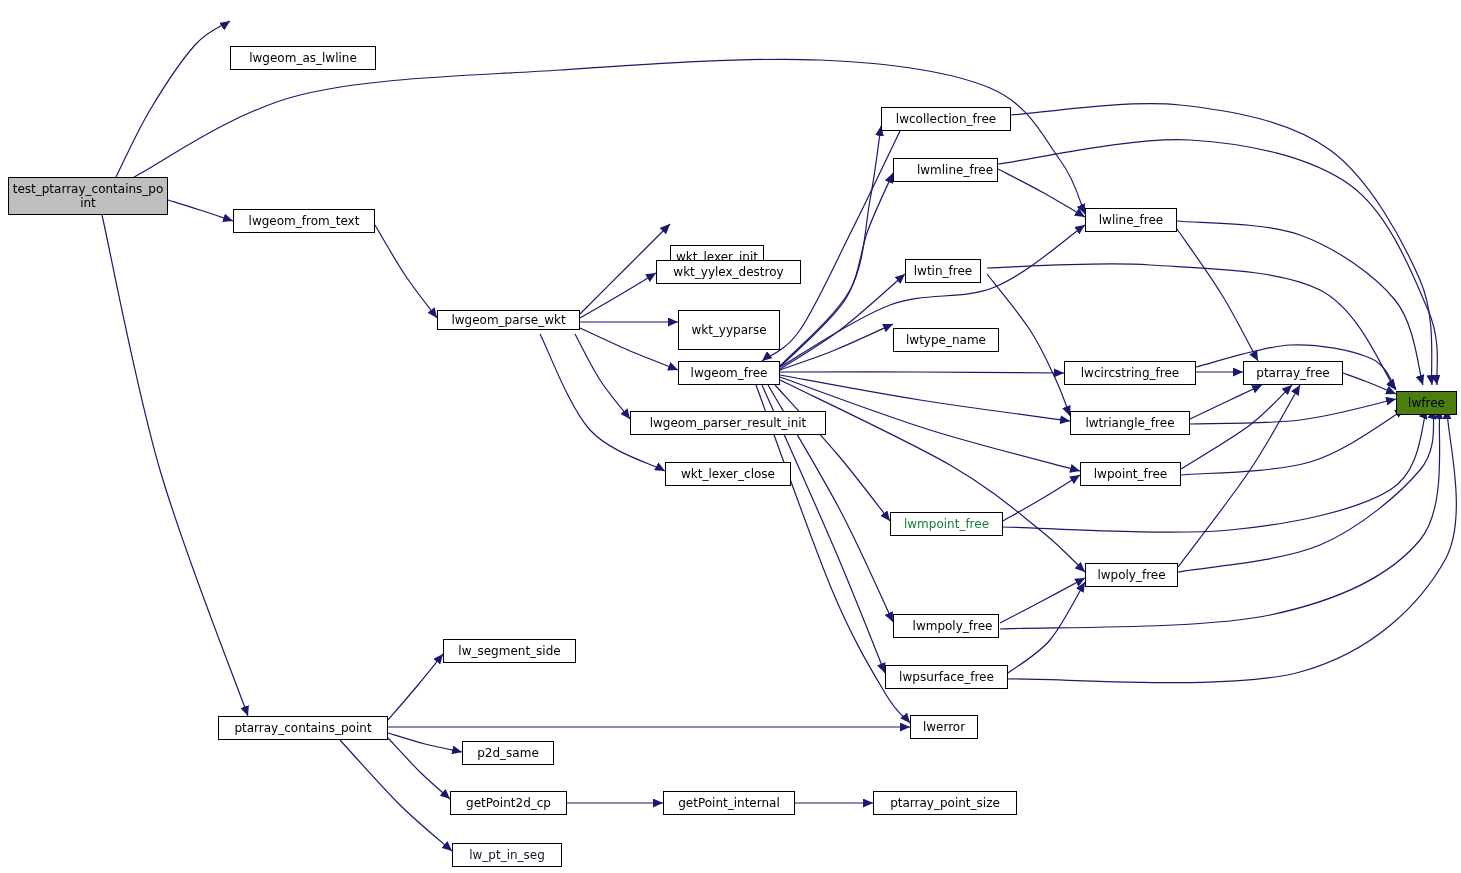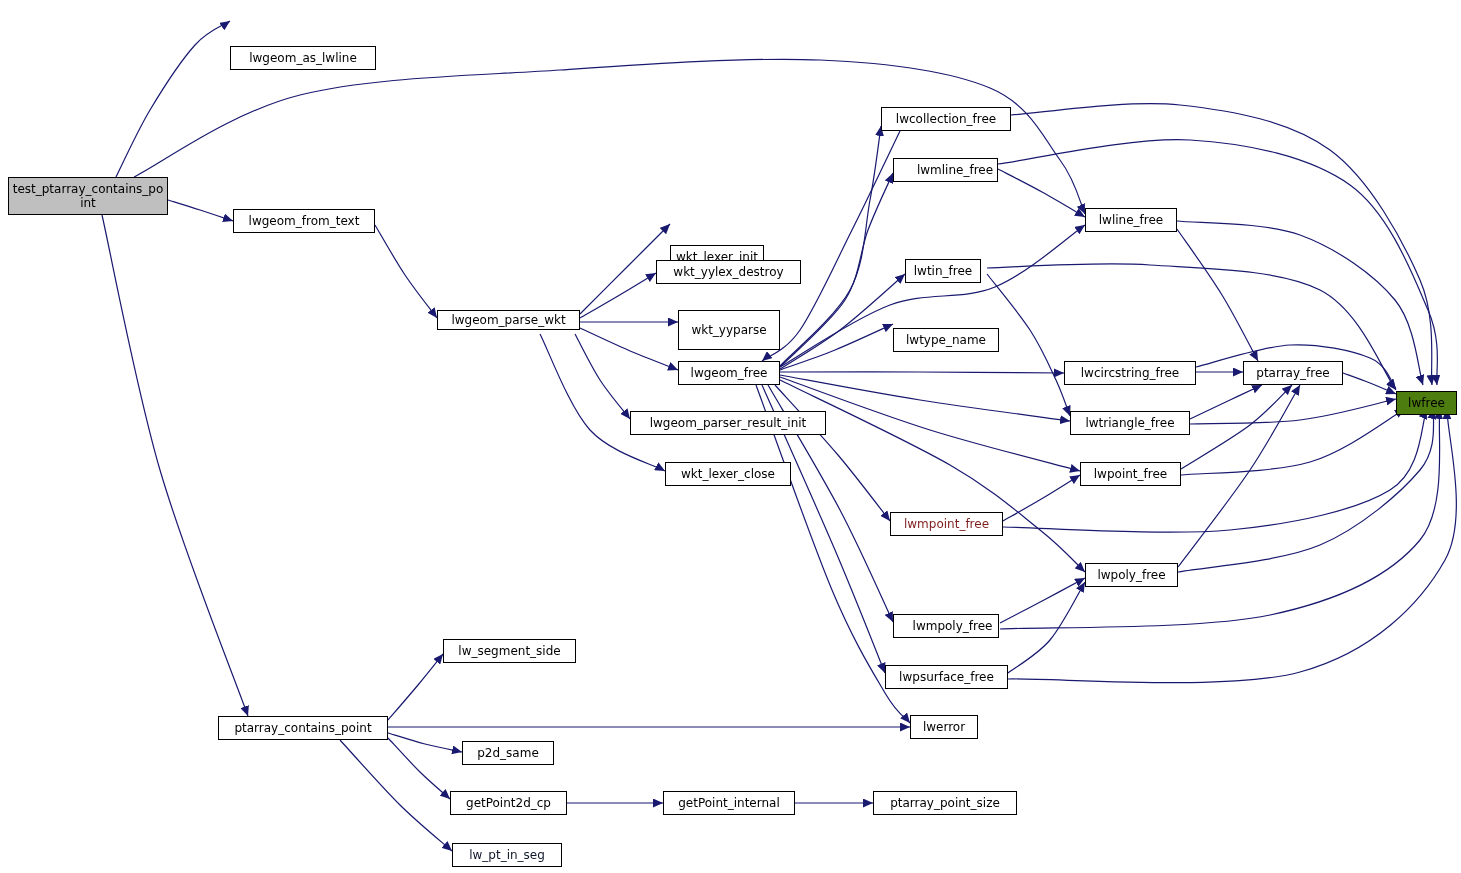--- a/index.html
+++ b/index.html
@@ -159,21 +159,21 @@
       </div>
       <div class="node" style="left: 1396px; top: 385px; width: 61px; height: 24px; background: #4d7c0f; border-color: rgb(0, 0, 0); color: rgb(0, 0, 0); margin-top: 6px;">
         <span>lwfree</span>
       </div>
       <div class="node" style="left: 1070px; top: 411px; width: 120px; height: 24px; background: rgb(255, 255, 255); border-color: rgb(0, 0, 0); color: rgb(0, 0, 0);">
         <span>lwtriangle_free</span>
       </div>
       <div class="node" style="left: 1080px; top: 462px; width: 101px; height: 24px; background: rgb(255, 255, 255); border-color: rgb(0, 0, 0); color: rgb(0, 0, 0);">
         <span>lwpoint_free</span>
       </div>
-      <div class="node" style="left: 890px; top: 512px; width: 113px; height: 24px; background: rgb(255, 255, 255); border-color: rgb(0, 0, 0); color: #7f1d1d;">
+      <div class="node" style="left: 890px; top: 512px; width: 113px; height: 24px; background: rgb(255, 255, 255); border-color: rgb(0, 0, 0); color: #15803d;">
         <span>lwmpoint_free</span>
       </div>
       <div class="node" style="left: 1085px; top: 563px; width: 93px; height: 24px; background: rgb(255, 255, 255); border-color: rgb(0, 0, 0); color: rgb(0, 0, 0);">
         <span>lwpoly_free</span>
       </div>
       <div class="node" style="left: 893px; top: 614px; width: 106px; height: 24px; background: rgb(255, 255, 255); border-color: rgb(0, 0, 0); color: rgb(0, 0, 0); padding-left: 16px;">
         <span>lwmpoly_free</span>
       </div>
       <div class="node" style="left: 885px; top: 665px; width: 123px; height: 24px; background: rgb(255, 255, 255); border-color: rgb(0, 0, 0); color: rgb(0, 0, 0);">
         <span>lwpsurface_free</span>

